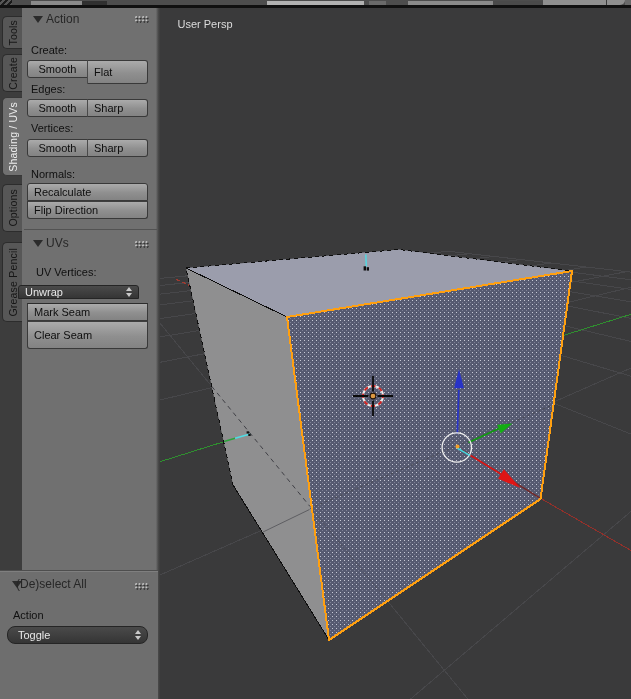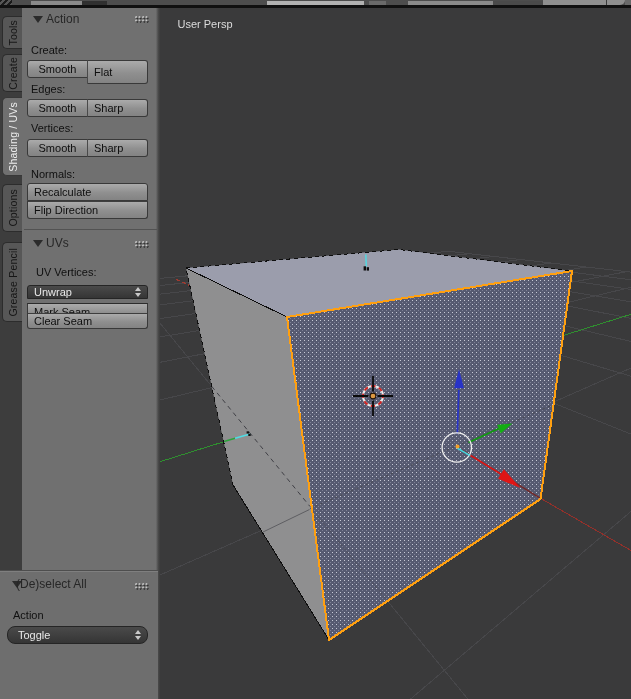--- a/index.html
+++ b/index.html
@@ -64,23 +64,23 @@
 <div class="lbl" style="left:31px;top:169px">Normals:</div>
 <div class="btn" style="left:27px;top:183px;width:121px;height:18px;border-radius:3px 3px 0 0">Recalculate</div>
 <div class="btn" style="left:27px;top:201px;width:121px;height:18px;border-radius:0 0 3px 3px;border-top:1px solid #3e3e3e">Flip Direction</div>
 
 <div class="abs" style="left:24px;top:229px;width:133px;height:1px;background:#525252"></div>
 
 <div class="abs" style="left:33px;top:240px;width:0;height:0;border-left:5px solid transparent;border-right:5px solid transparent;border-top:7px solid #2b2b2b"></div>
 <div class="hdr" style="left:46px;top:236px">UVs</div>
 <div class="grip" style="left:135px;top:241px"></div>
 <div class="lbl" style="left:36px;top:267px">UV Vertices:</div>
-<div class="menu" style="left:27px;top:285px;width:121px;height:14px;border-radius:3px 3px 0 0">Unwrap<i class="arr au"></i><i class="arr ad"></i></div>
+<div class="menu" style="left:18px;top:285px;width:121px;height:14px;border-radius:3px 3px 0 0">Unwrap<i class="arr au"></i><i class="arr ad"></i></div>
 <div class="btn" style="left:27px;top:303px;width:121px;height:18px;border-radius:0;border-top:1px solid #2c2c2c">Mark Seam</div>
-<div class="btn" style="left:27px;top:313px;width:121px;height:16px;border-radius:0 0 3px 3px;border-top:1px solid #3e3e3e">Clear Seam</div>
+<div class="btn" style="left:27px;top:321px;width:121px;height:28px;border-radius:0 0 3px 3px;border-top:1px solid #3e3e3e">Clear Seam</div>
 
 <div class="abs" style="left:0;top:570px;width:158px;height:129px;background:#6e6e6e;border-top:1px solid #4e4e4e"></div>
 <div class="abs" style="left:0;top:571px;width:158px;height:1px;background:#7f7f7f"></div>
 <div class="abs" style="left:12px;top:581px;width:0;height:0;border-left:5px solid transparent;border-right:5px solid transparent;border-top:7px solid #2b2b2b"></div>
 <div class="hdr" style="left:16px;top:577px">(De)select All</div>
 <div class="grip" style="left:135px;top:583px"></div>
 <div class="lbl" style="left:13px;top:610px">Action</div>
 <div class="menu" style="left:7px;top:626px;width:141px;height:18px;border-radius:8px;padding-left:10px">Toggle<i class="arr au"></i><i class="arr ad"></i></div>
 
 <svg width="471" height="691" viewBox="160 8 471 691" style="position:absolute;left:160px;top:8px">

